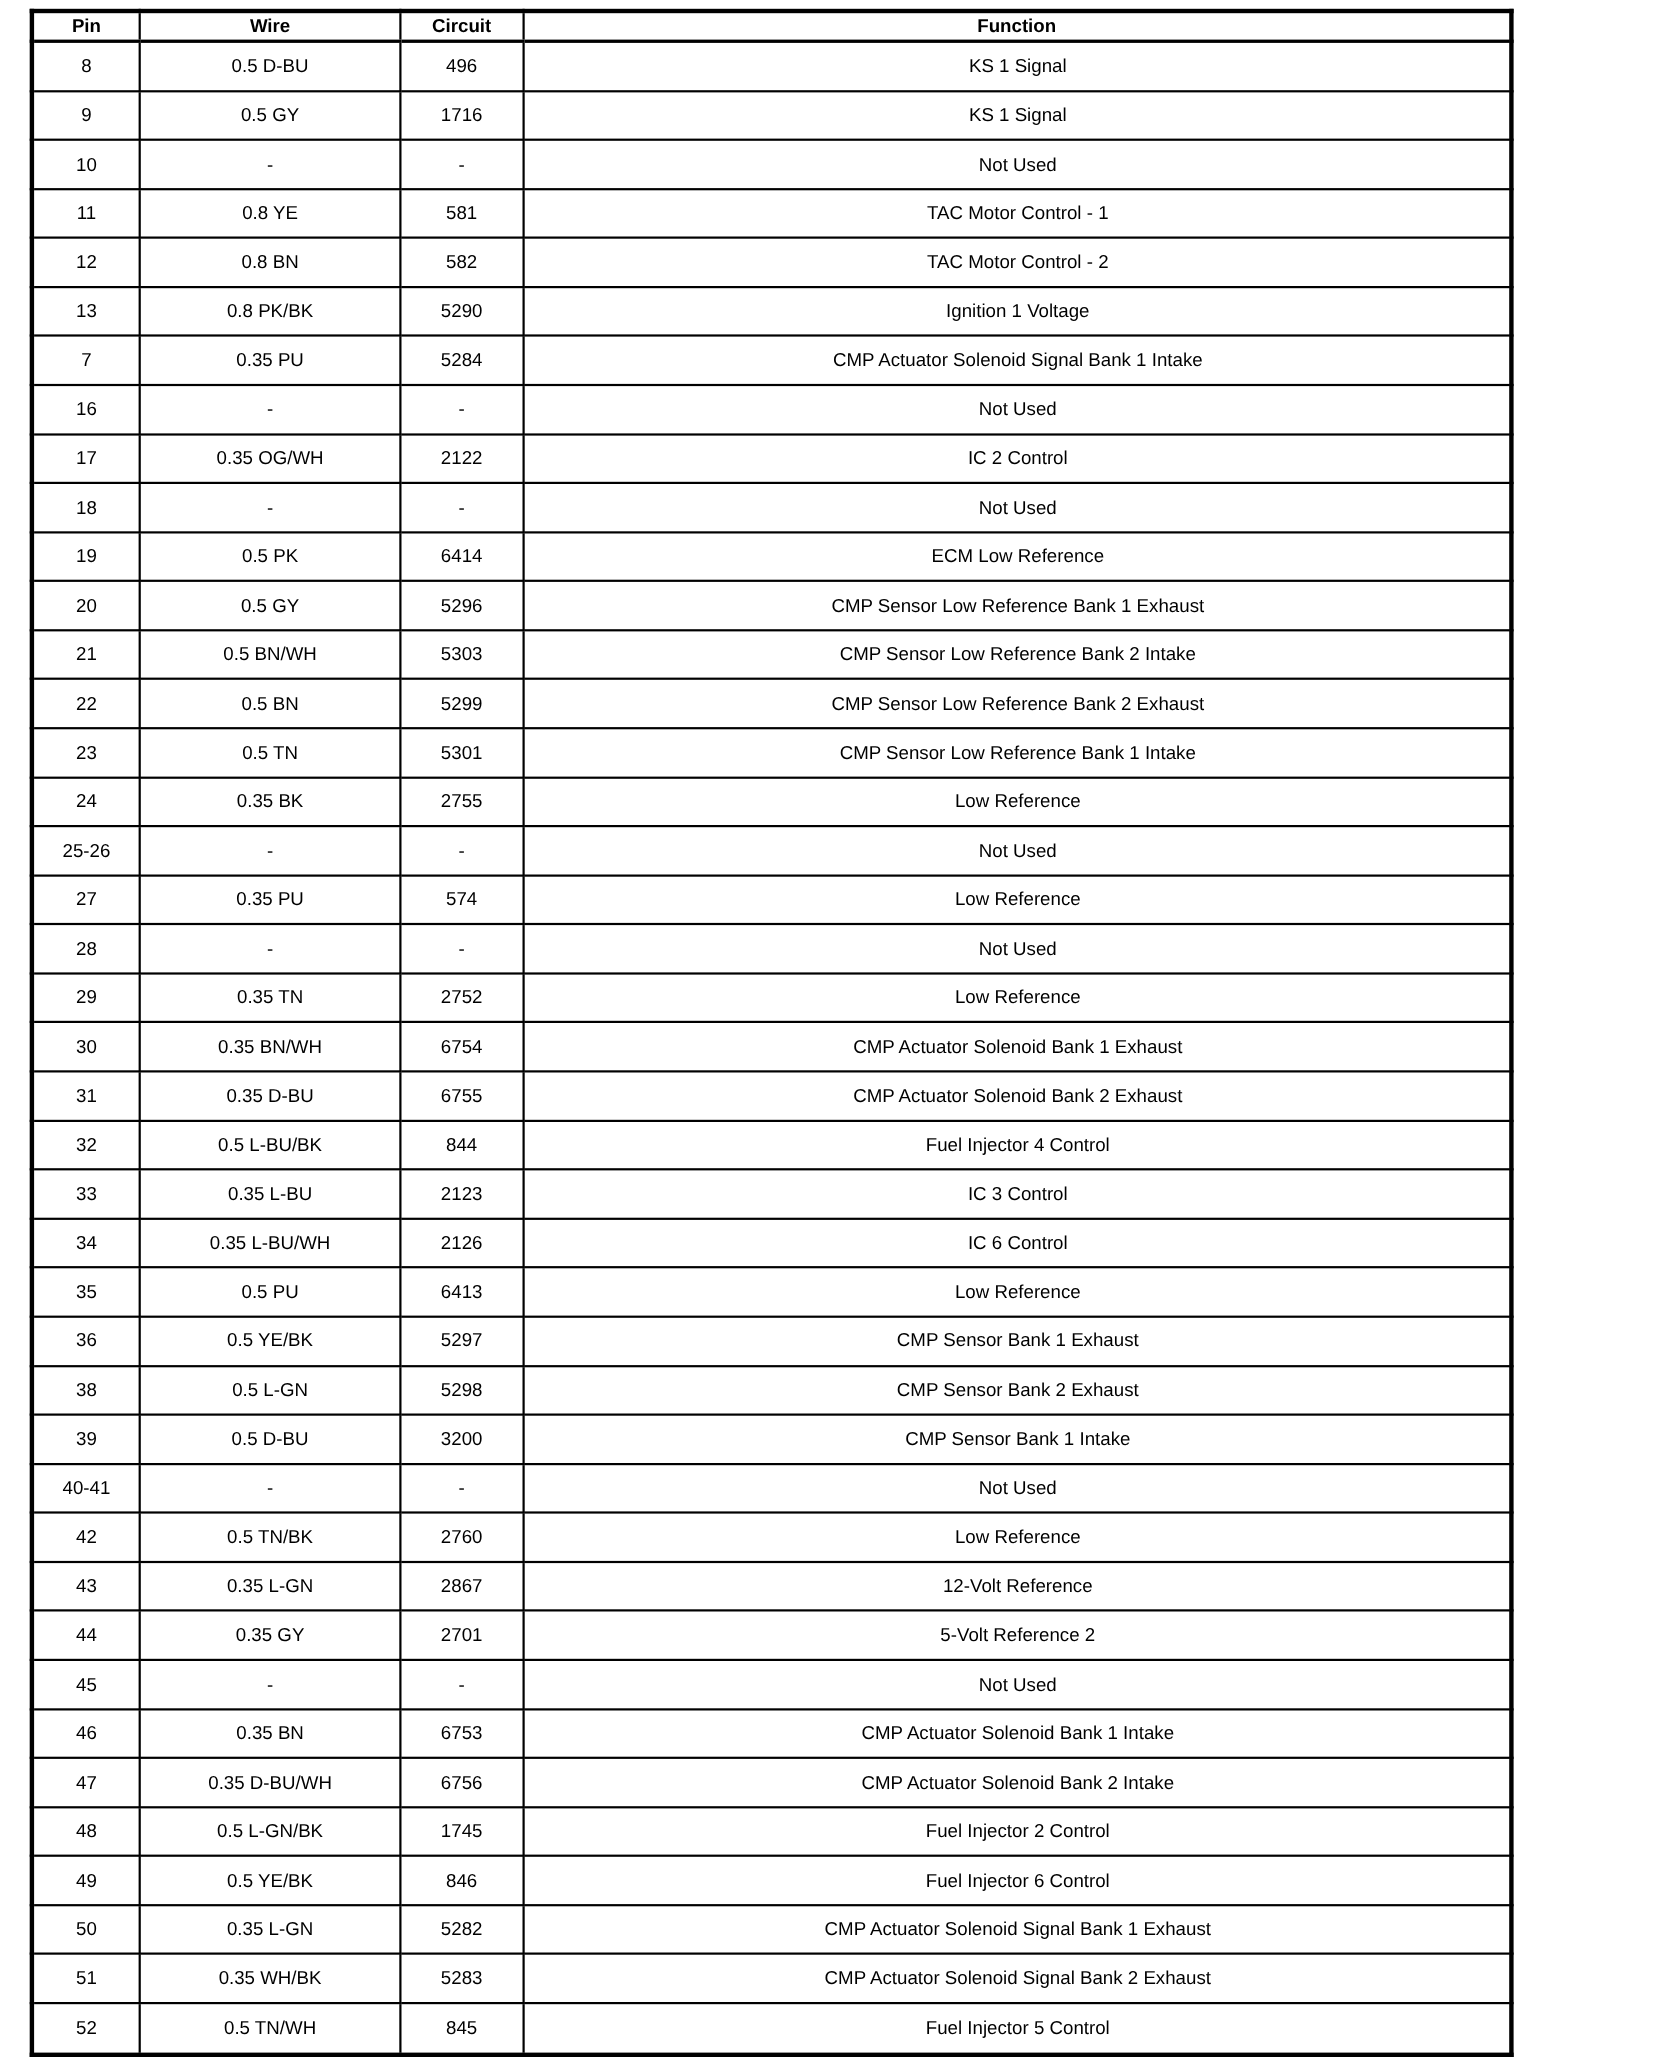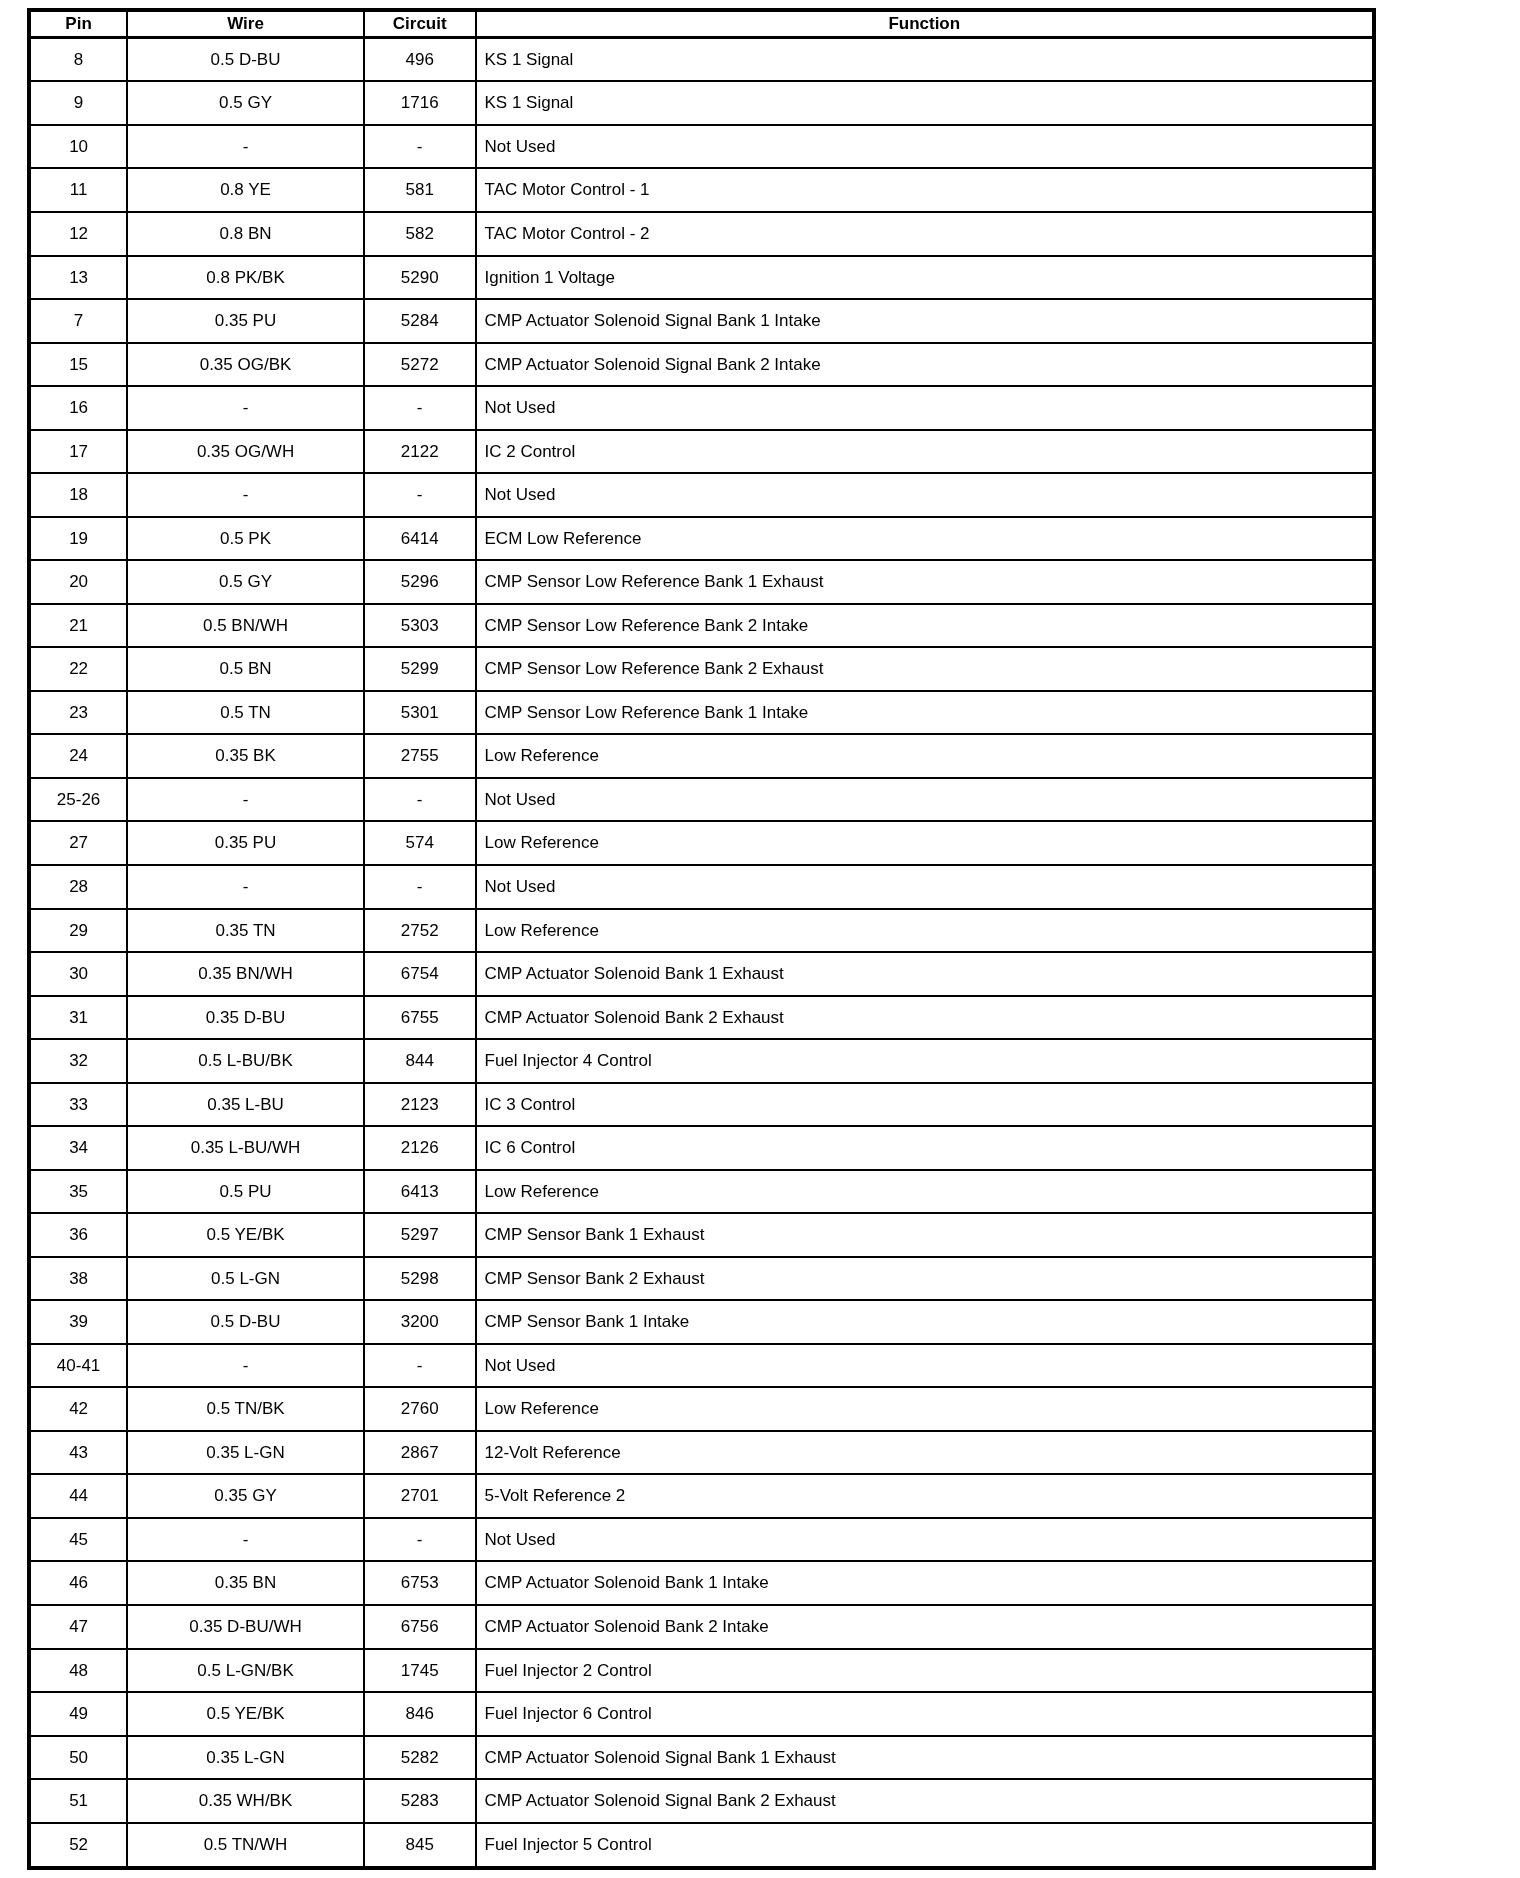--- a/index.html
+++ b/index.html
@@ -40,21 +40,21 @@
     text-align: center;
     border-bottom: 3px solid #000000;
   }
   table.pinout th.func-h {
   }
   table.pinout td {
     text-align: center;
     font-weight: normal;
   }
   table.pinout td.func {
-    text-align: left;
+    text-align: center;
     padding-left: 8px;
   }
 </style>
 </head>
 <body>
 
 <div class="page">
   <table class="pinout">
     <colgroup>
       <col style="width:7.3%">
@@ -107,26 +107,20 @@
           <td>5290</td>
           <td class="func">Ignition 1 Voltage</td>
         </tr>
         <tr>
           <td>7</td>
           <td>0.35 PU</td>
           <td>5284</td>
           <td class="func">CMP Actuator Solenoid Signal Bank 1 Intake</td>
         </tr>
         <tr>
-          <td>15</td>
-          <td>0.35 OG/BK</td>
-          <td>5272</td>
-          <td class="func">CMP Actuator Solenoid Signal Bank 2 Intake</td>
-        </tr>
-        <tr>
           <td>16</td>
           <td>-</td>
           <td>-</td>
           <td class="func">Not Used</td>
         </tr>
         <tr>
           <td>17</td>
           <td>0.35 OG/WH</td>
           <td>2122</td>
           <td class="func">IC 2 Control</td>

